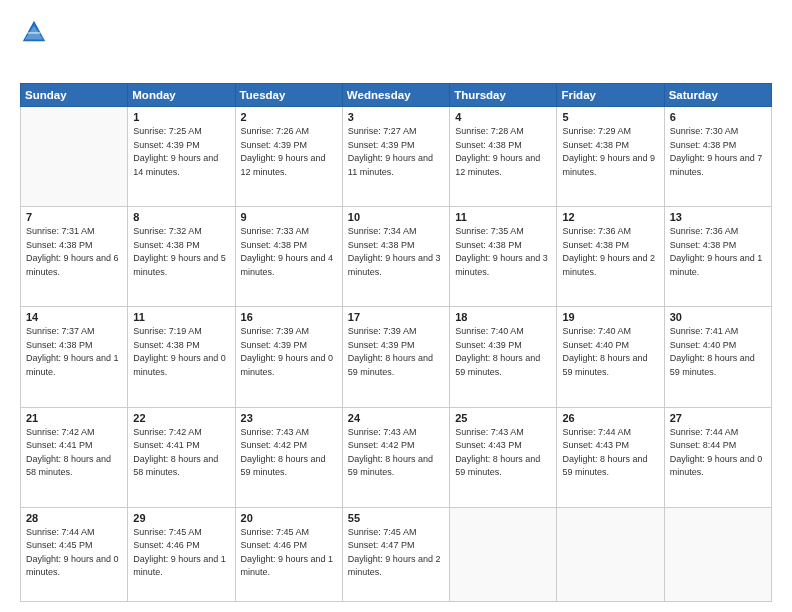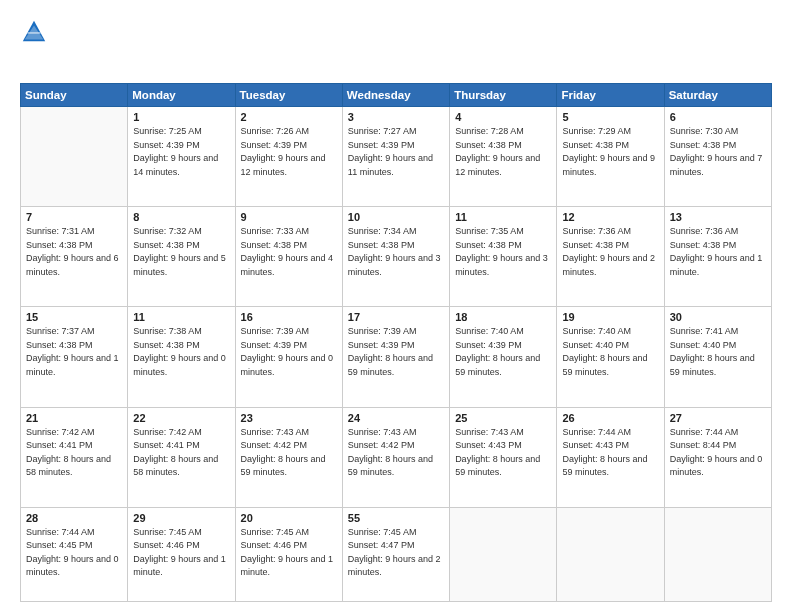--- a/index.html
+++ b/index.html
@@ -236,31 +236,31 @@
             <span class="day-num">13</span>
         <div class="day-info">
           <span>Sunrise: 7:36 AM</span><br>
           <span>Sunset: 4:38 PM</span><br>
           <span>Daylight: 9 hours and 1 minute.</span>
         </div>
           </td>
         </tr>
         <tr>
           <td>
-            <span class="day-num">15</span>
+            <span class="day-num">14</span>
         <div class="day-info">
           <span>Sunrise: 7:37 AM</span><br>
           <span>Sunset: 4:38 PM</span><br>
           <span>Daylight: 9 hours and 1 minute.</span>
         </div>
           </td>
           <td>
             <span class="day-num">11</span>
         <div class="day-info">
-          <span>Sunrise: 7:38 AM</span><br>
+          <span>Sunrise: 7:19 AM</span><br>
           <span>Sunset: 4:38 PM</span><br>
           <span>Daylight: 9 hours and 0 minutes.</span>
         </div>
           </td>
           <td>
             <span class="day-num">16</span>
         <div class="day-info">
           <span>Sunrise: 7:39 AM</span><br>
           <span>Sunset: 4:39 PM</span><br>
           <span>Daylight: 9 hours and 0 minutes.</span>

